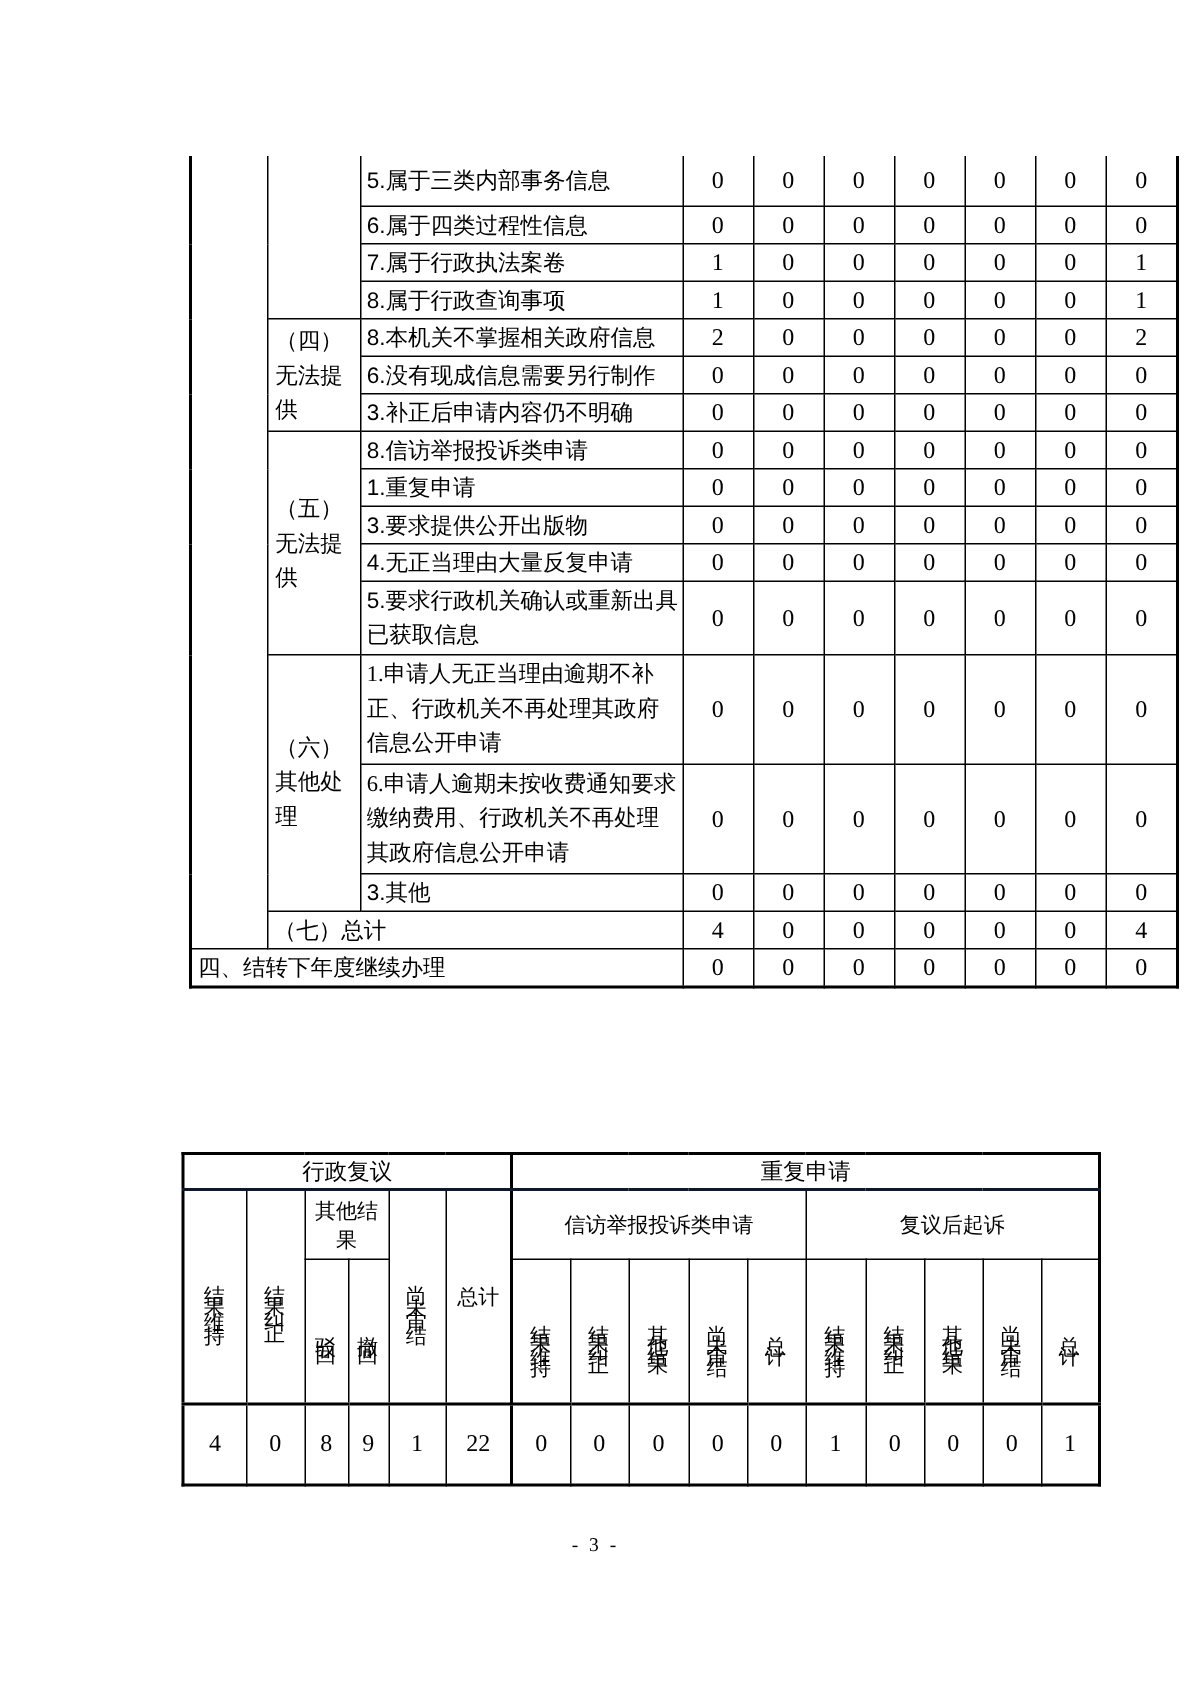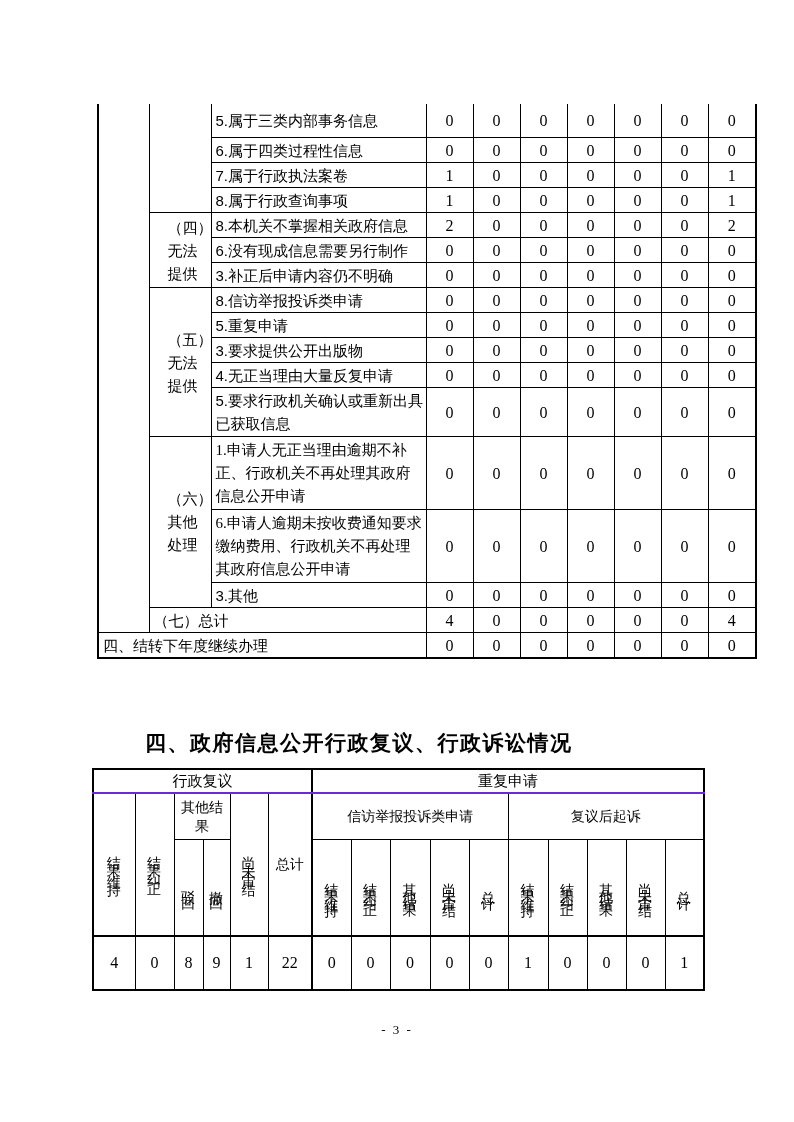--- a/index.html
+++ b/index.html
@@ -1,41 +1,41 @@
 <!DOCTYPE html>
 <html><head>
 <meta charset="utf-8">
 <style>
   html,body{margin:0;padding:0;background:#fff;}
   .page{position:relative;width:794px;height:1122px;background:#ffffff;
         font-family:"Liberation Sans",sans-serif;color:#000;overflow:hidden;}
 
   
-  table{border-collapse:collapse;table-layout:fixed;}
+  table{border-collapse:collapse;table-layout:fixed;margin-left:29px;}
   .t1{position:absolute;left:97px;top:104px;width:658px;
       border:2px solid #000;border-top:none;}
   .t1 td{border:1px solid #000;font-size:15px;line-height:23px;
          word-break:break-all;padding:0;vertical-align:middle;}
   .t1 tr.first > td{border-top:none;}
   .t1 .lbl{text-align:left;padding:0 2px 0 4px;}
-  .t1 .cat{text-align:left;padding:0 2px 0 18px;}
+  .t1 .cat{text-align:left;padding:0 2px 0 5px;}
   .t1 .num{text-align:center;font-family:"Liberation Serif",serif;font-size:16px;}
   .t1 .blank{background:#fff;}
   tr.h33 td{height:33px;} tr.h24 td{height:24px;}
   tr.h48 td{height:48px;} tr.h72 td{height:72px;font-family:Liberation Serif, serif;}
 
   
   .heading{position:absolute;left:145px;top:729px;font-size:21px;font-weight:700;
            letter-spacing:1.5px;white-space:nowrap;}
 
   
   .t2{position:absolute;left:92px;top:768px;width:611px;border:2px solid #000;}
   .t2 td{border:1px solid #000;font-size:14px;text-align:center;
          padding:0;vertical-align:middle;word-break:break-all;}
-  .t2 tr.bandTop td{height:22px;border-bottom:2px solid #6d28d9;font-size:15px;}
+  .t2 tr.bandTop td{height:22px;border-bottom:2px solid #0f172a;font-size:15px;}
   .t2 tr.bandMid td{height:45px;}
   .t2 tr.bandSub td{height:95px;}
   .t2 tr.data td{height:52px;border-top:2px solid #000;
                  font-family:"Liberation Serif",serif;font-size:16px;}
   .t2 .sepR{border-right:2px solid #000;}
   .vert{writing-mode:vertical-rl;text-orientation:upright;
         letter-spacing:9px;display:inline-block;line-height:1;}
   .vert2{letter-spacing:7px;}
   .wrapHdr{line-height:19px;padding:0 3px;}
 
@@ -140,21 +140,21 @@
       <td class="lbl">8.信访举报投诉类申请</td>
       <td class="num">0</td>
       <td class="num">0</td>
       <td class="num">0</td>
       <td class="num">0</td>
       <td class="num">0</td>
       <td class="num">0</td>
       <td class="num">0</td>
     </tr>
     <tr class="h24">
-      <td class="lbl">5.重复申请</td>
+      <td class="lbl">1.重复申请</td>
       <td class="num">0</td>
       <td class="num">0</td>
       <td class="num">0</td>
       <td class="num">0</td>
       <td class="num">0</td>
       <td class="num">0</td>
       <td class="num">0</td>
     </tr>
     <tr class="h24">
       <td class="lbl">3.要求提供公开出版物</td>
@@ -233,21 +233,20 @@
       <td class="num">0</td>
       <td class="num">0</td>
       <td class="num">0</td>
       <td class="num">0</td>
       <td class="num">0</td>
       <td class="num">0</td>
     </tr>
   </tbody>
     </table>
 
-  <div class="heading">四、政府信息公开行政复议、行政诉讼情况</div>
 
   <table class="t2">
     <colgroup>
       <col style="width:42px">
         <col style="width:39px">
         <col style="width:29px">
       <col style="width:27px">
         <col style="width:38px">
         <col style="width:44px">
       <col style="width:39px">

